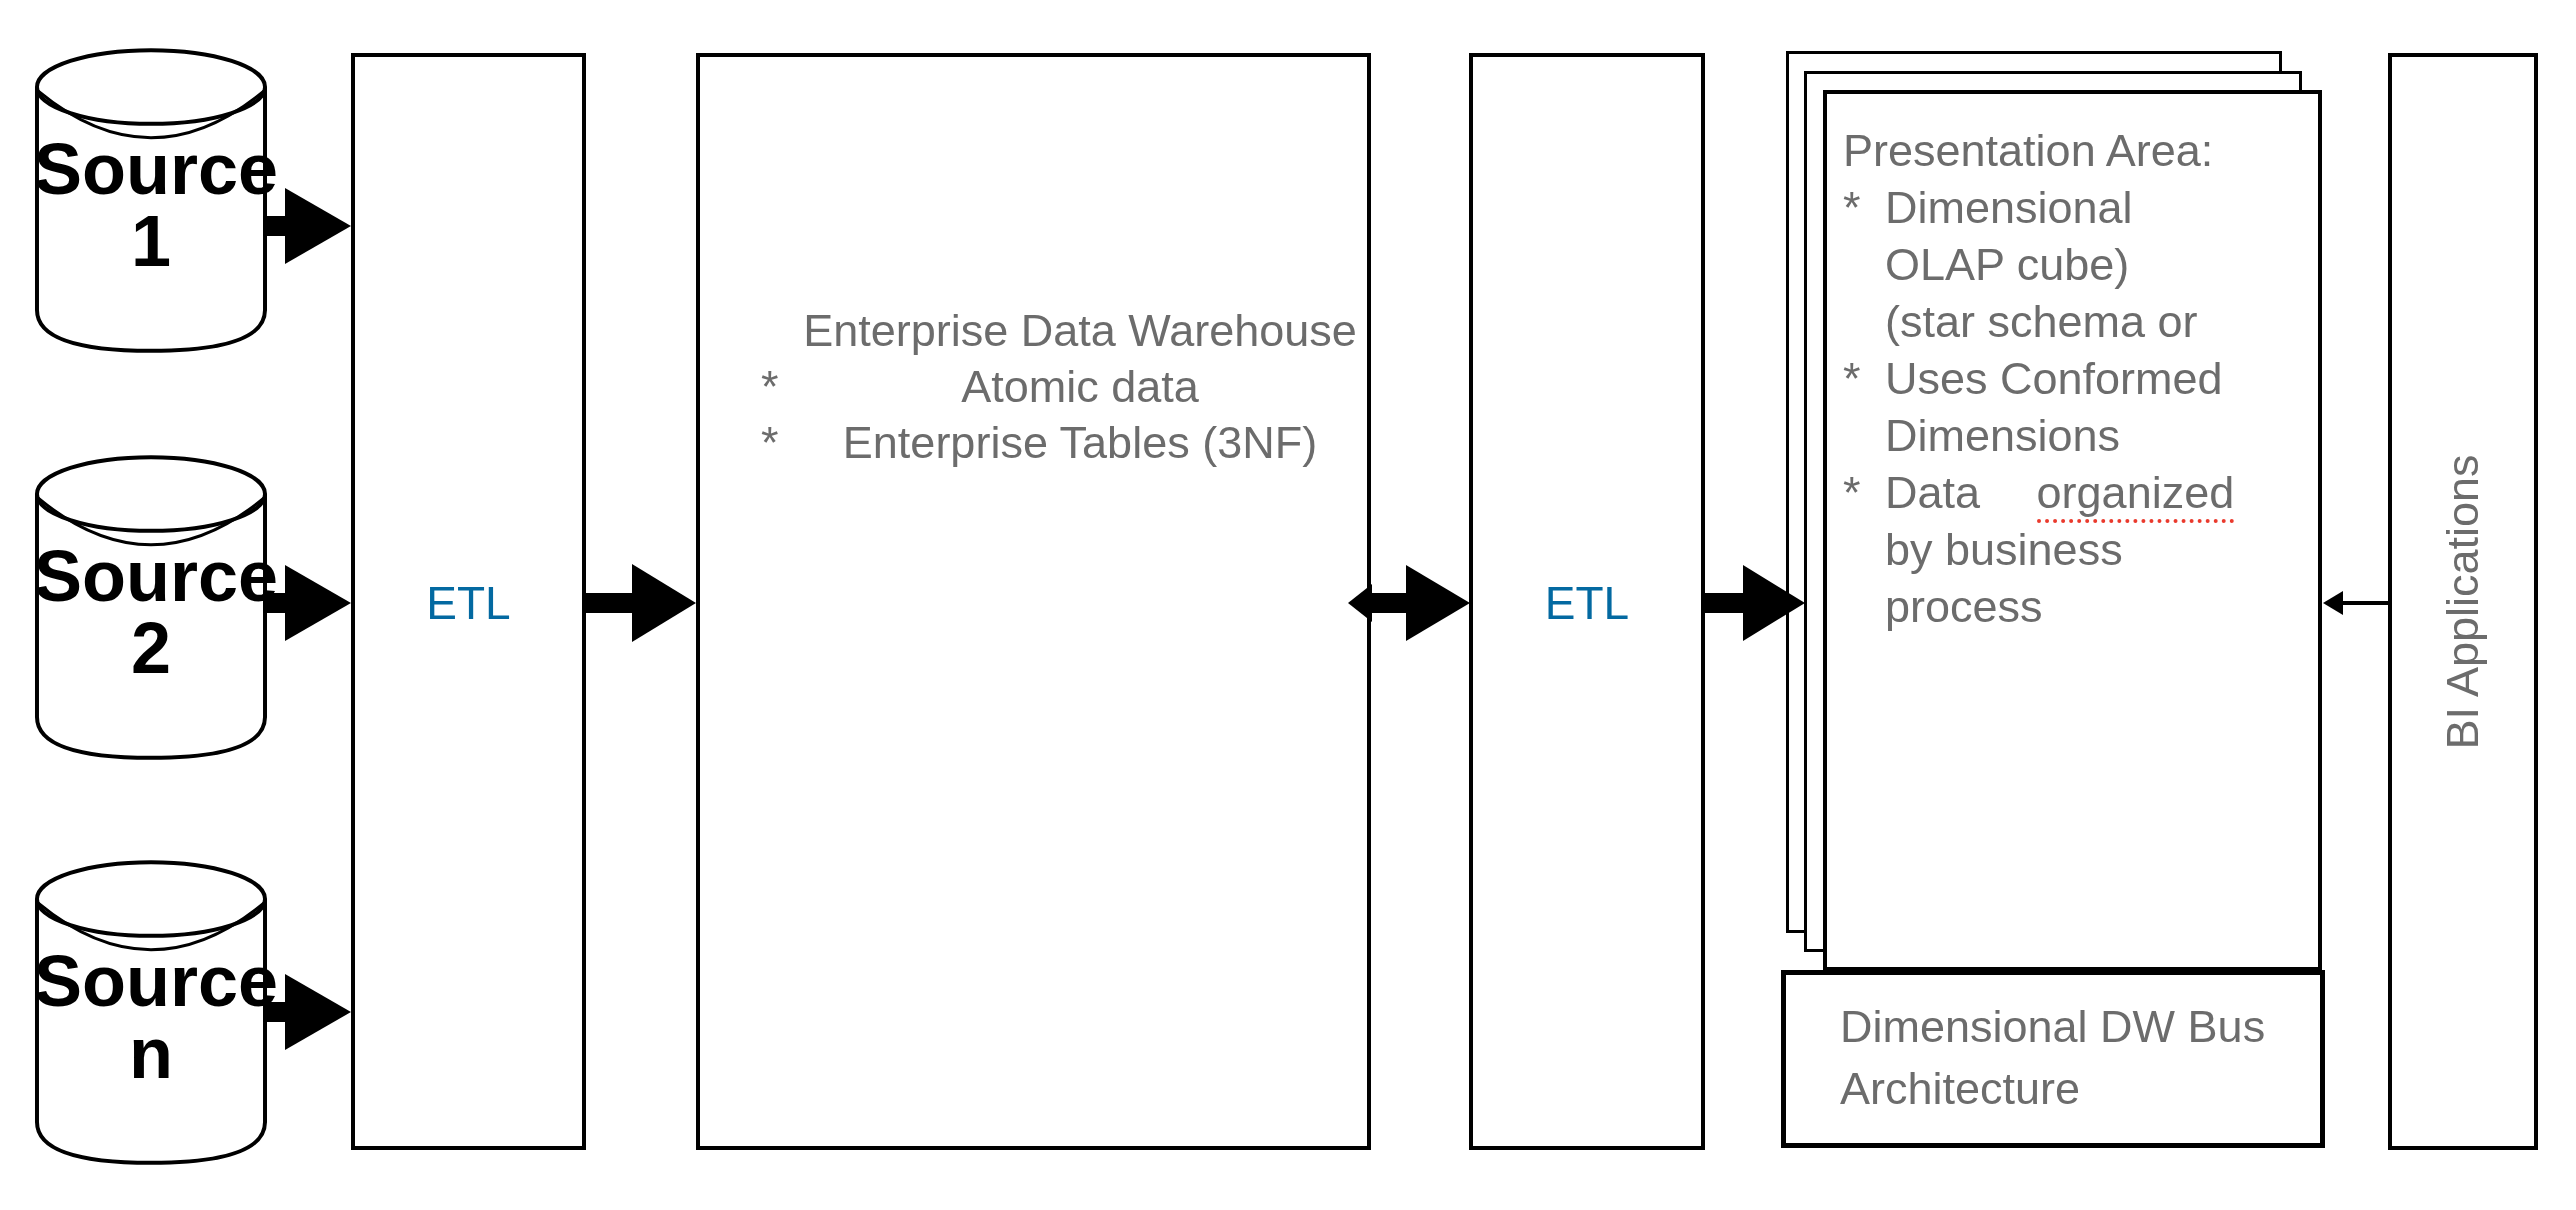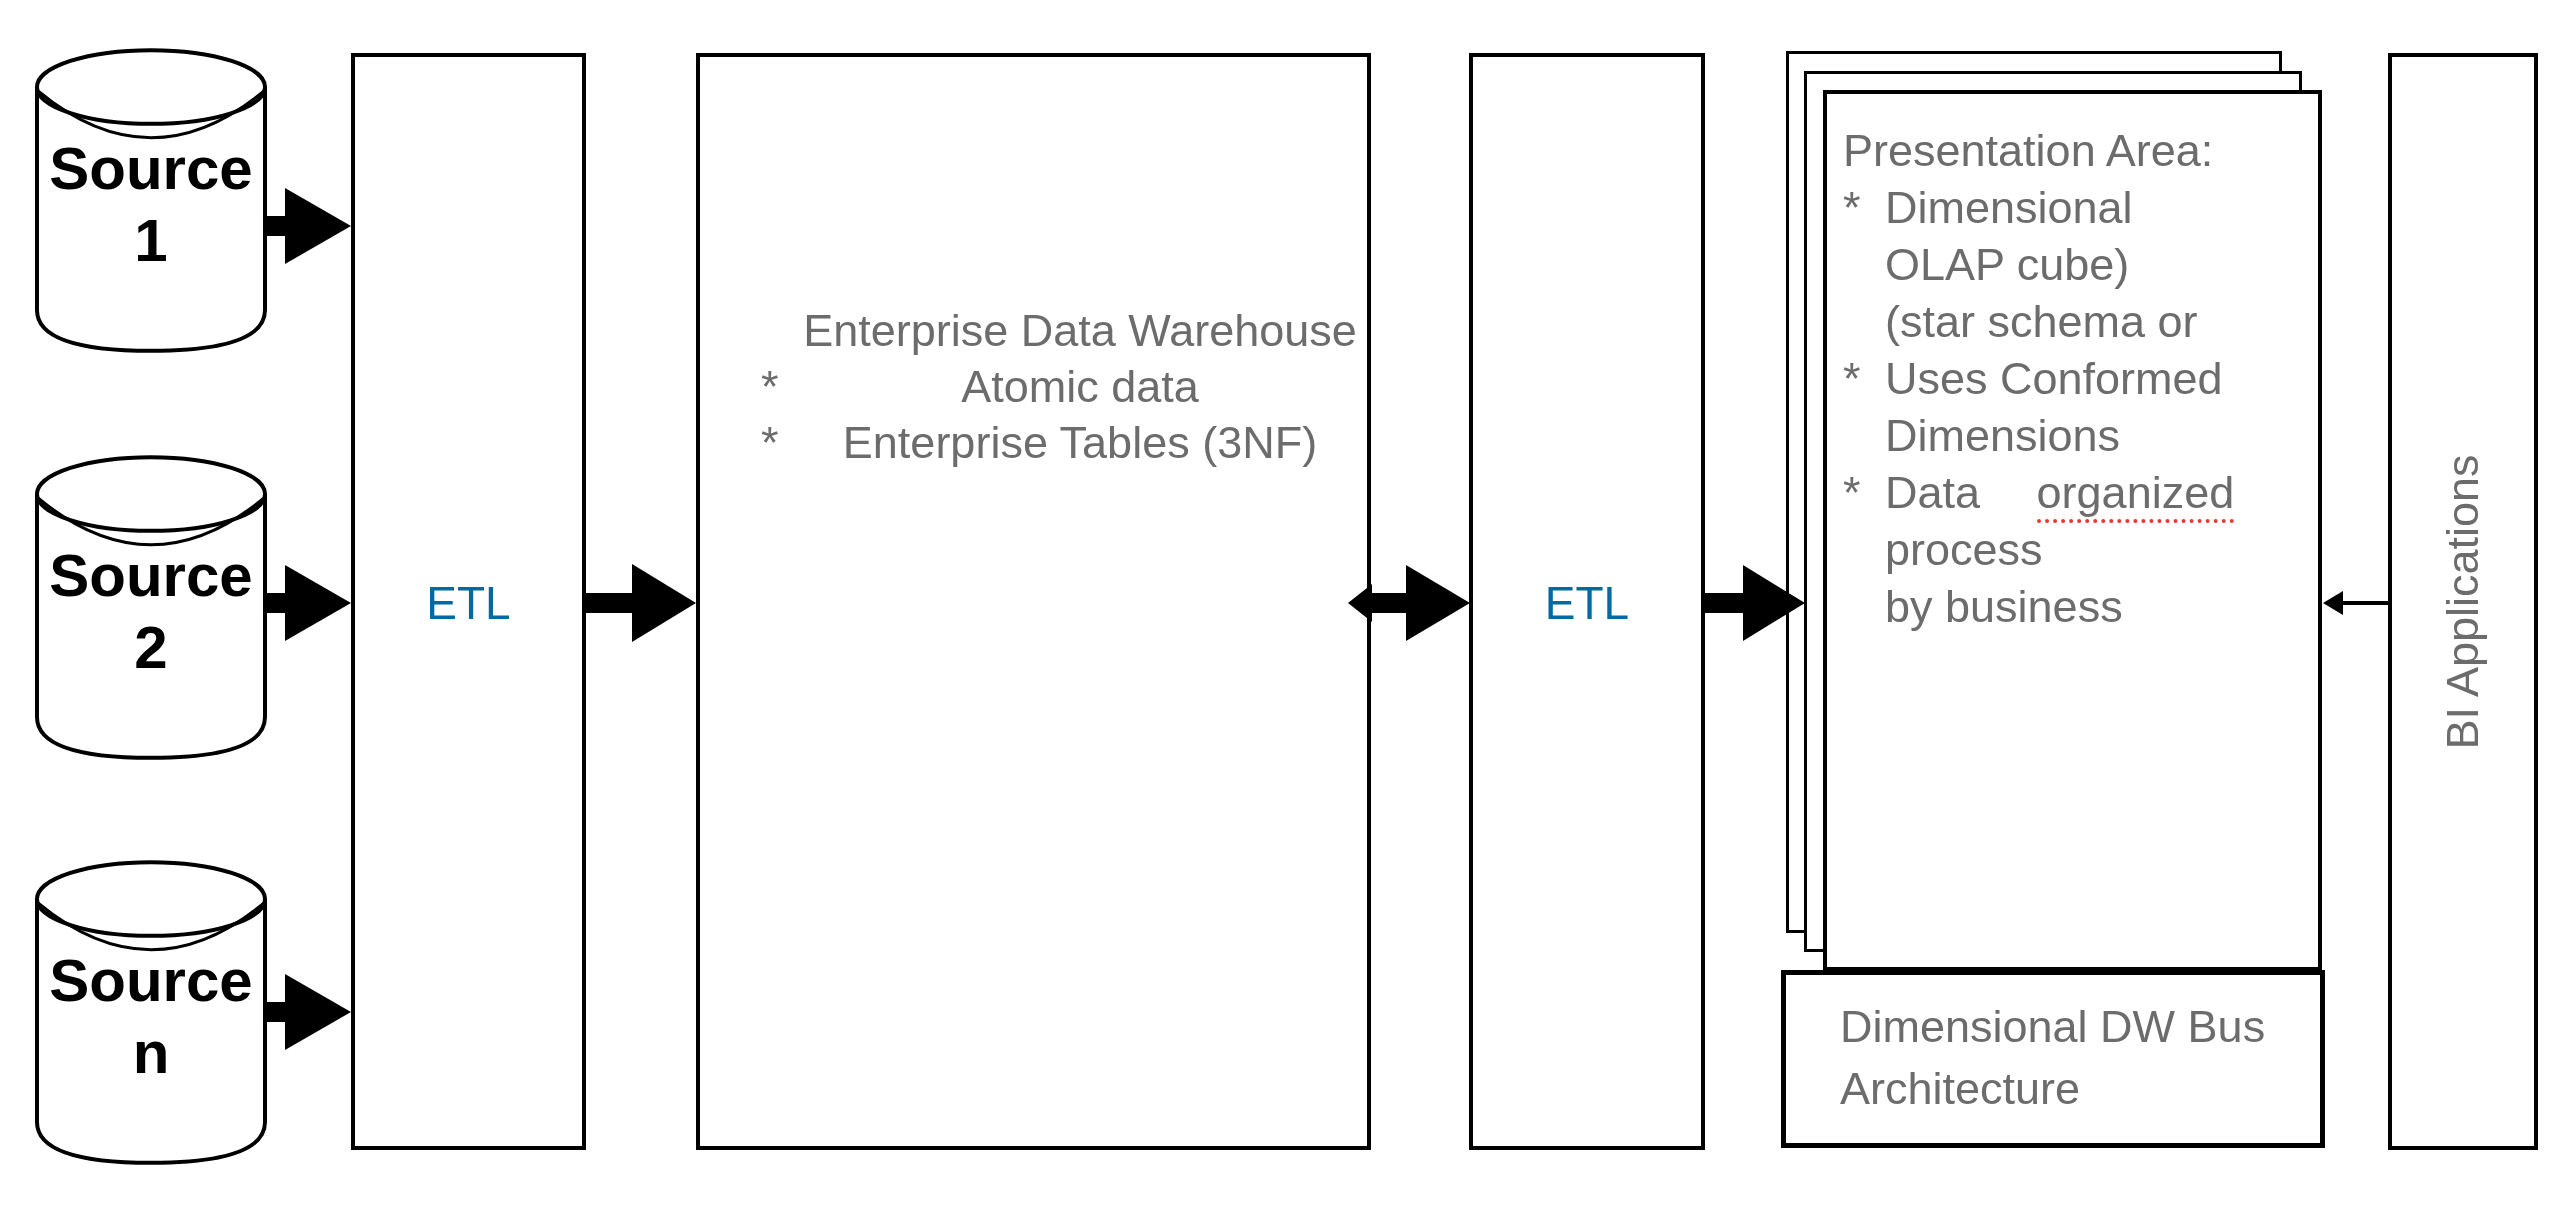--- a/index.html
+++ b/index.html
@@ -8,21 +8,21 @@
     font-family:"Liberation Sans", sans-serif;overflow:hidden;
   }
   .box{position:absolute;background:#fff;border:4px solid #000;box-sizing:border-box;}
   .page{position:absolute;background:#fff;border:3px solid #000;box-sizing:border-box;}
   .page.front{border-width:4px;}
   .bus{position:absolute;background:#fff;border:5px solid #000;box-sizing:border-box;}
   .cyl{position:absolute;}
   .cyl svg{display:block;}
   .cyl-label{
     position:absolute;left:0;right:0;top:88px;text-align:center;
-    font-weight:bold;font-size:60px;line-height:72px;color:#000;
+    font-weight:bold;font-size:72px;line-height:72px;color:#000;
   }
   .etl-label{
     position:absolute;text-align:center;font-size:46px;line-height:48px;color:#0369a1;
   }
   
   .edw-text{position:absolute;left:761px;top:303px;width:638px;font-size:45px;line-height:56px;color:#6c6c6c;}
   .edw-line{position:relative;text-align:center;}
   .edw-line .star{position:absolute;left:0;top:0;}
   
   .pres-text{position:absolute;left:1843px;top:122px;width:459px;font-size:45px;line-height:57px;color:#6c6c6c;}
@@ -99,22 +99,22 @@
   <div class="page front" style="left:1823px;top:90px;width:499px;height:881px;"></div>
 
   <div class="pres-text">
     <div class="pres-line title">Presentation Area:</div>
     <div class="pres-line"><span class="star">*</span><span>Dimensional</span></div>
     <div class="pres-line"><span>OLAP cube)</span></div>
     <div class="pres-line"><span>(star schema or</span></div>
     <div class="pres-line"><span class="star">*</span><span>Uses Conformed</span></div>
     <div class="pres-line"><span>Dimensions</span></div>
     <div class="pres-line"><span class="star">*</span><span>Data </span><span class="misspelled">organized</span></div>
+    <div class="pres-line"><span>by business</span></div>
     <div class="pres-line"><span>process</span></div>
-    <div class="pres-line"><span>by business</span></div>
   </div>
 
   <div class="bus" style="left:1781px;top:970px;width:544px;height:178px;">
     <div class="bus-text">
       <div>Dimensional DW Bus</div>
       <div>Architecture</div>
     </div>
   </div>
 
   <div class="box bi-box" style="left:2388px;top:53px;width:150px;height:1097px;">

